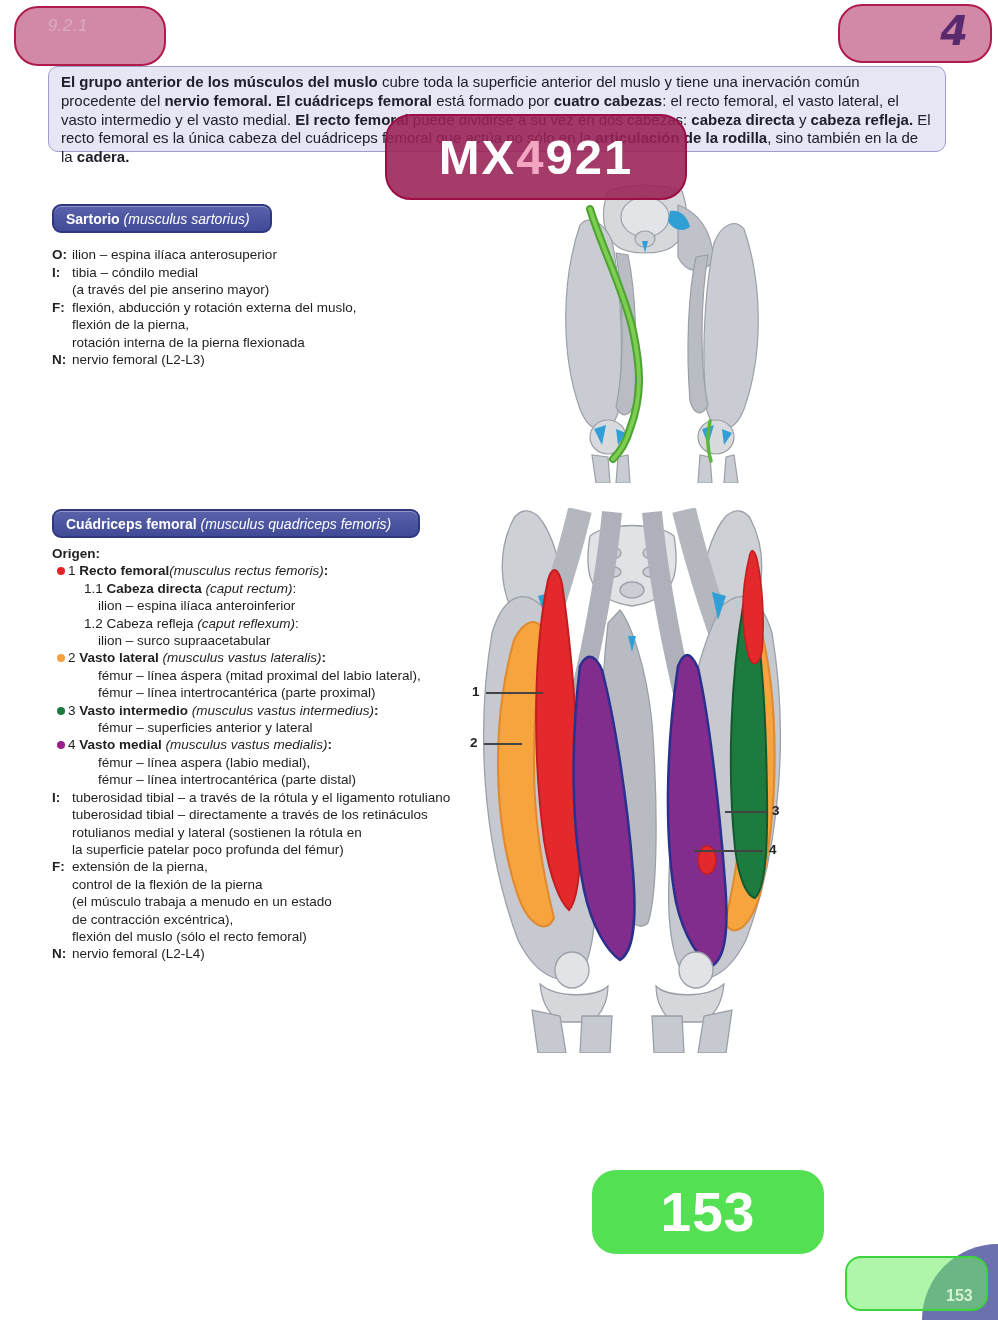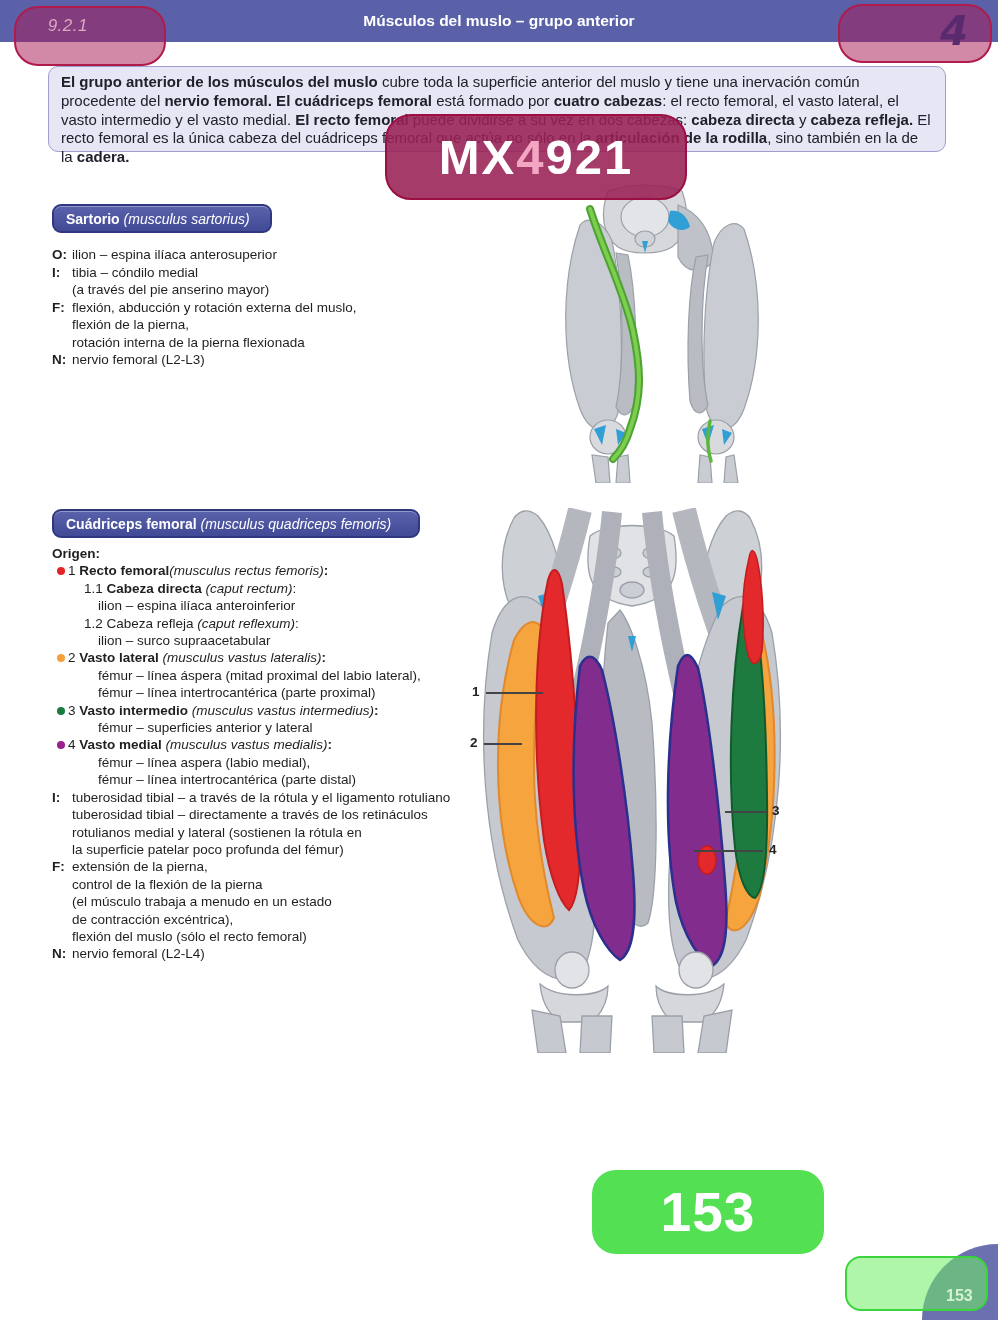--- a/index.html
+++ b/index.html
@@ -77,23 +77,20 @@
                   background:rgba(110,238,100,0.55);border:2px solid #3bd43b;border-radius:16px;
                   z-index:5;box-sizing:border-box;}
   .corner-num{position:absolute;left:946px;top:1287px;z-index:6;color:#d6f2cb;
               font-weight:bold;font-size:16px;}
 </style>
 </head>
 <body>
 
 <div class="page">
 
-  <div class="header">
-    <span class="header-title">Músculos del muslo – grupo anterior</span>
-  </div>
 
   <div class="ref-badge ref-left">
     <span class="ref-text">9.2.1</span>
   </div>
   <div class="ref-badge ref-right">
     <span class="ref-glyph">4</span>
   </div>
 
   <div class="intro-box">
     <p class="intro-text"><span style="font-weight: bold;">El grupo anterior de los músculos del muslo</span><span> cubre toda la superficie anterior del muslo y tiene una inervación común procedente del </span><span style="font-weight: bold;">nervio femoral. El cuádriceps femoral</span><span> está formado por </span><span style="font-weight: bold;">cuatro cabezas</span><span>: el recto femoral, el vasto lateral, el vasto intermedio y el vasto medial. </span><span style="font-weight: bold;">El recto femoral</span><span> puede dividirse a su vez en dos cabezas: </span><span style="font-weight: bold;">cabeza directa</span><span> y </span><span style="font-weight: bold;">cabeza refleja.</span><span> El recto femoral es la única cabeza del cuádriceps femoral que actúa no sólo en la </span><span style="font-weight: bold;">articulación de la rodilla</span><span>, sino también en la de la </span><span style="font-weight: bold;">cadera.</span></p>

